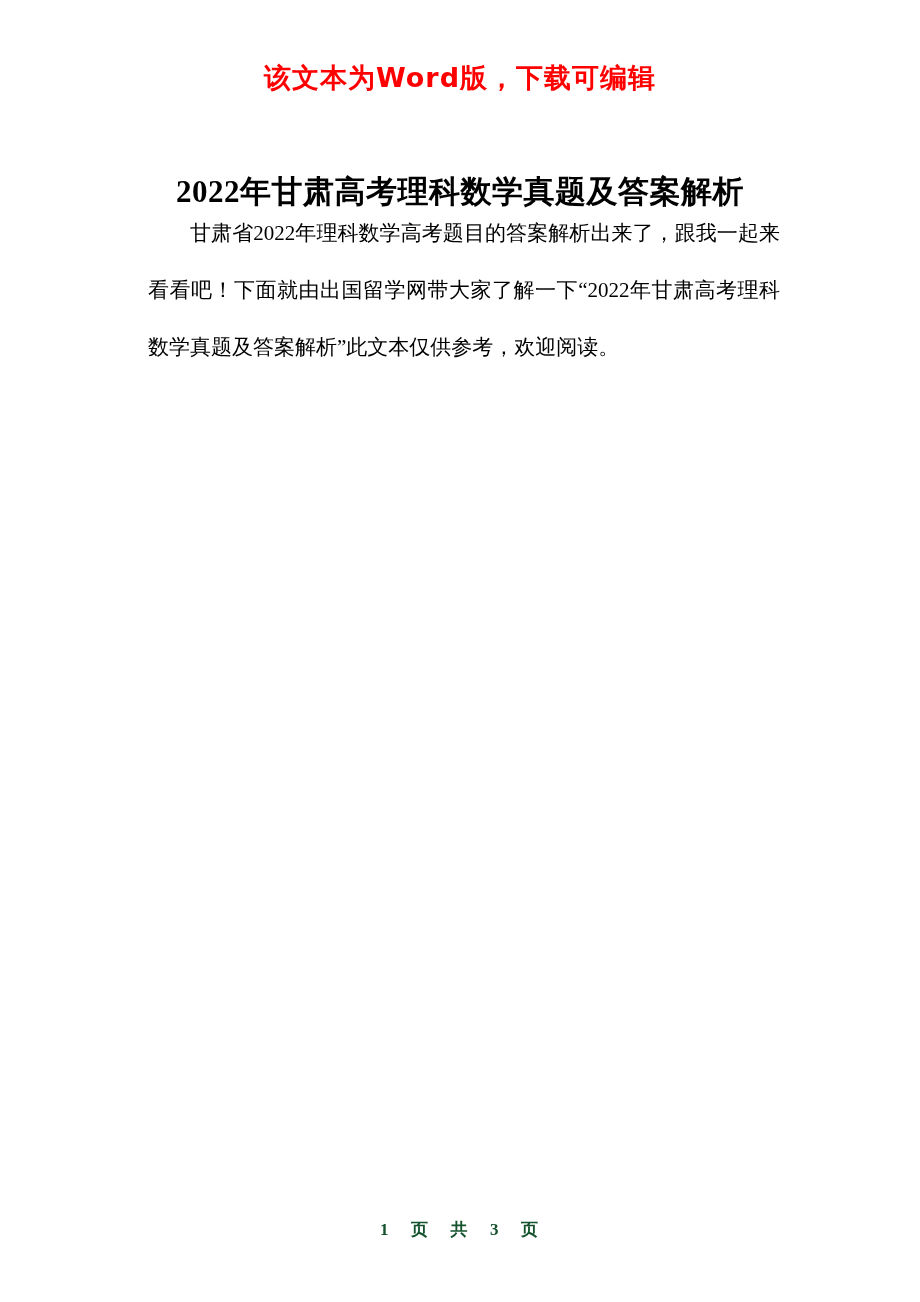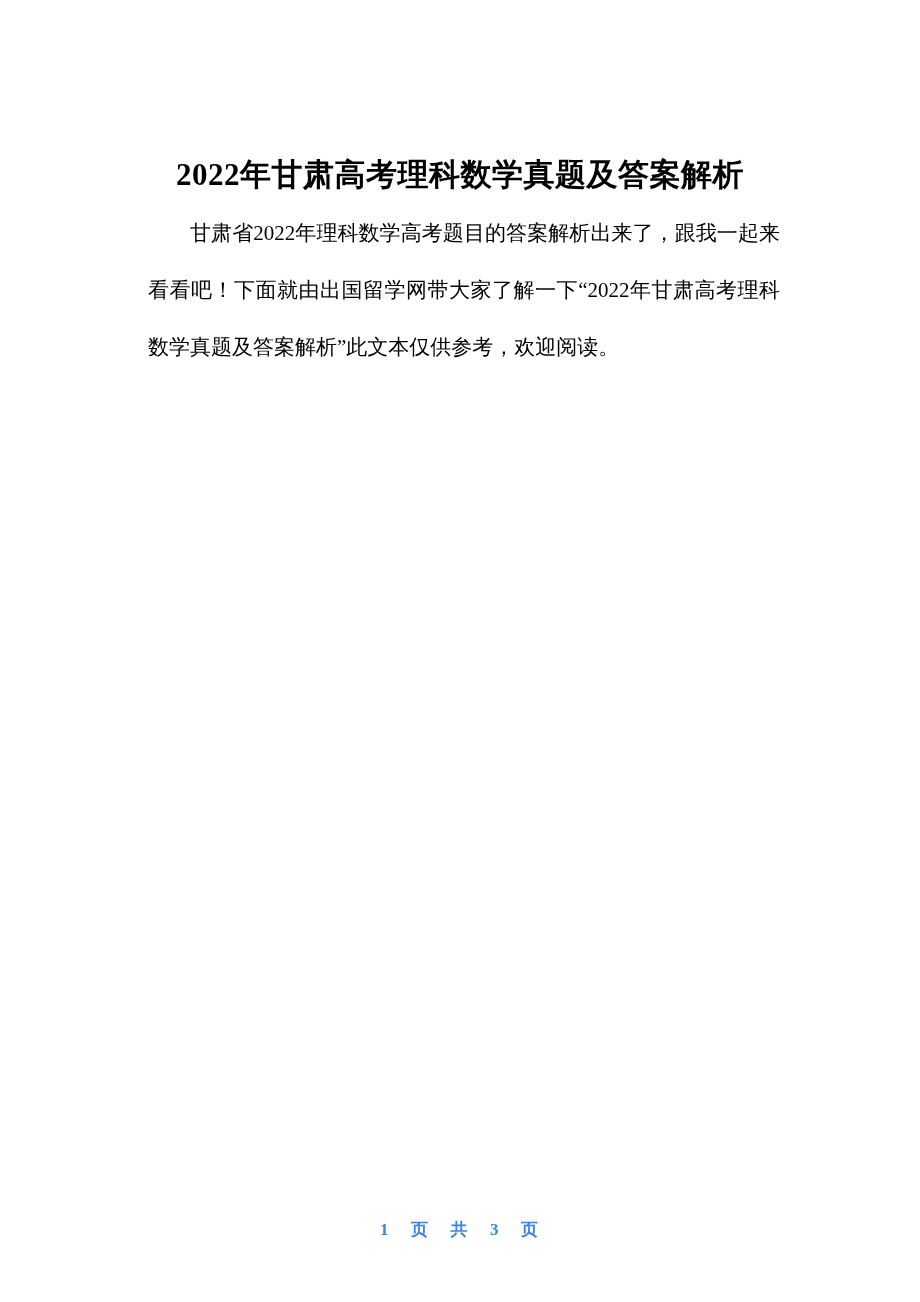--- a/index.html
+++ b/index.html
@@ -28,21 +28,21 @@
     width: 920px;
     text-align: center;
     color: #FF0000;
     font-family: "DejaVu Sans", sans-serif;
     font-weight: bold;
     font-size: 27px;
     letter-spacing: 1px;
   }
   .doc-title {
     position: absolute;
-    top: 133px;
+    top: 150px;
     left: 0;
     width: 920px;
     text-align: center;
     font-family: "Liberation Serif", serif;
     font-weight: bold;
     font-size: 31px;
     letter-spacing: 0.5px;
     color: #000000;
   }
   .body-text {
@@ -65,35 +65,36 @@
   }
   .footer {
     position: absolute;
     top: 1218px;
     left: 0;
     width: 920px;
     text-align: center;
     font-family: "Liberation Serif", serif;
     font-size: 17px;
     font-weight: bold;
-    color: #3b82f6;
+    color: #14532d;
     letter-spacing: 2px;
   }
   .footer span {
     display: inline-block;
   }
   .footer .sep {
     width: 8px;
   }
 </style>
 </head>
 <body>
 
 <div class="page">
 
+  <div class="notice">该文本为Word版，下载可编辑</div>
 
   <h1 class="doc-title">2022年甘肃高考理科数学真题及答案解析</h1>
 
   <div class="body-text">
     <p class="para">甘肃省2022年理科数学高考题目的答案解析出来了，跟我一起来看看吧！下面就由出国留学网带大家了解一下“2022年甘肃高考理科数学真题及答案解析”此文本仅供参考，欢迎阅读。</p>
   </div>
 
   <div class="footer">
     <span>1</span>
     <span class="sep"></span>

